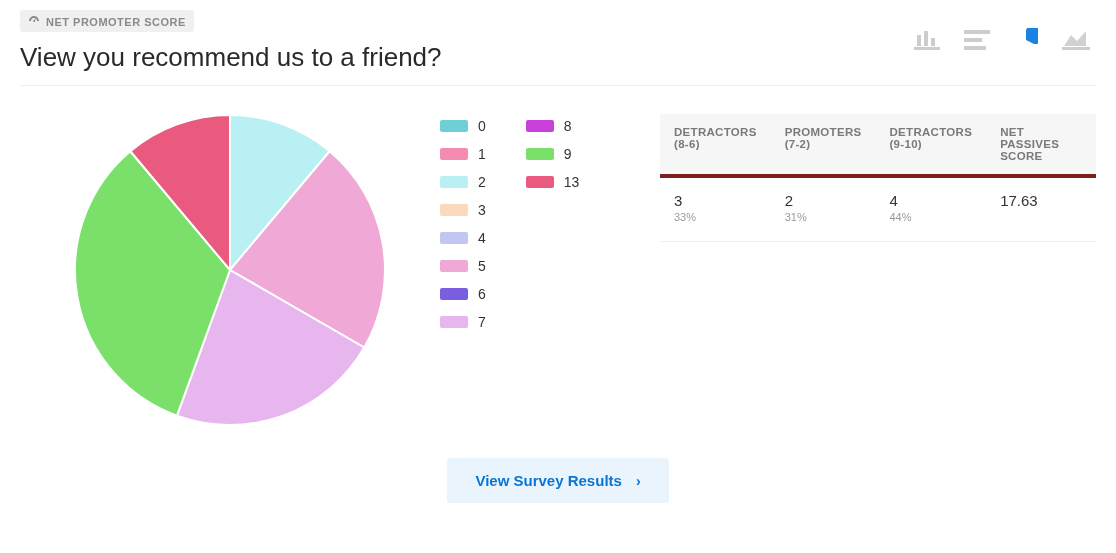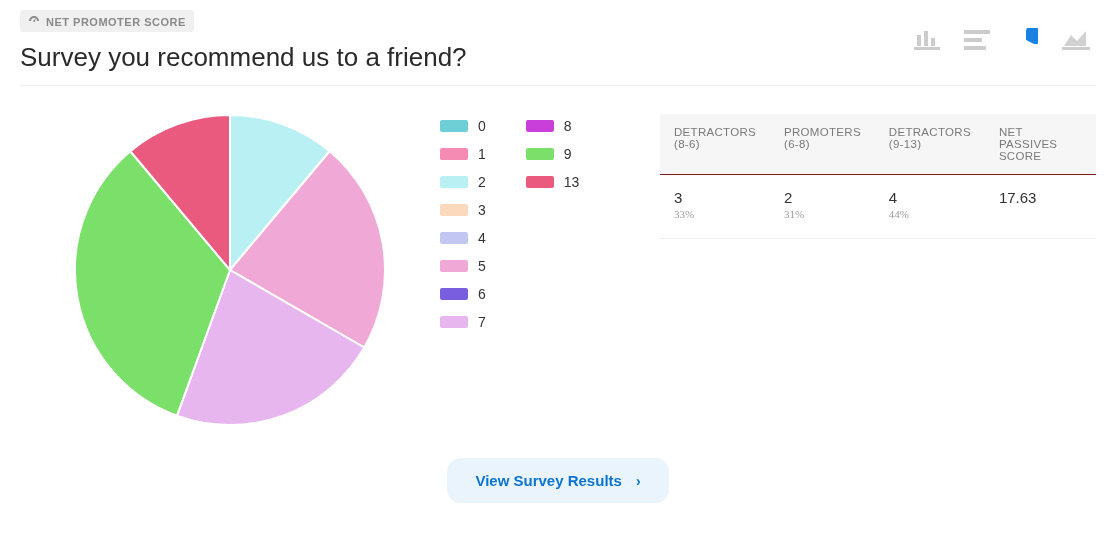--- a/index.html
+++ b/index.html
@@ -86,68 +86,68 @@
   .table-col { flex: 1; padding-top: 4px; }
   .nps-table {
     width: 100%;
     border-collapse: collapse;
     font-size: 13px;
   }
   .nps-table th {
     background: #f6f6f6;
     text-align: left;
     padding: 12px 14px;
-    font-weight: 400;
+    font-weight: 700;
     color: #7a7a7a;
     font-size: 11.5px;
     letter-spacing: 0.3px;
-    border-bottom: 1px solid #7f1d1d;
+    border-bottom: 4px solid #7f1d1d;
     vertical-align: top;
   }
   .nps-table td {
     padding: 14px 14px 18px 14px;
     border-bottom: 1px solid #eee;
     vertical-align: top;
   }
   .cell-count { font-size: 15px; color: #333; }
-  .cell-pct { font-size: 11px; color: #9b9b9b; margin-top: 2px; font-family: Liberation Serif, serif; }
+  .cell-pct { font-size: 11px; color: #9b9b9b; margin-top: 2px; }
   .footer-row {
     display: flex;
     justify-content: center;
     padding-top: 28px;
   }
   .view-results-btn {
     background: #eaf4fc;
     color: #0b74d1;
     border: none;
     font-size: 15px;
     font-weight: 700;
     padding: 14px 28px;
-    border-radius: 14px;
+    border-radius: 3px;
     cursor: pointer;
     display: inline-flex;
     align-items: center;
     gap: 14px;
   }
   .chev { font-size: 14px; font-weight: 900; }
 </style>
 </head>
 <body>
 
 <div class="header-row">
   <div class="header-left">
     <div class="badge">
       <span>
         <svg viewBox="0 0 24 24" fill="currentColor">
             <path d="M12 4a10 10 0 00-10 10h4a6 6 0 1112 0h4A10 10 0 0012 4zm0 8l5-4-3 5a2 2 0 11-2-1z"></path>
           </svg>
       </span>
       <span>NET PROMOTER SCORE</span>
     </div>
-    <h1 class="question-title">Survey you recommend us to a friend?</h1>
+    <h1 class="question-title">View you recommend us to a friend?</h1>
   </div>
   <div class="chart-type-icons">
     <span class="ct-icon">
       <svg width="26" height="22" viewBox="0 0 26 22" fill="currentColor">
         <rect x="0" y="18" width="26" height="3"></rect>
         <rect x="3" y="6" width="4" height="11"></rect>
         <rect x="10" y="2" width="4" height="15"></rect>
         <rect x="17" y="9" width="4" height="8"></rect>
       </svg>
     </span>
@@ -239,25 +239,25 @@
   <div class="table-col">
     <table class="nps-table">
       <thead>
         <tr>
           <th>
             <div>DETRACTORS</div>
             <div>(8-6)</div>
           </th>
           <th>
             <div>PROMOTERS</div>
-            <div>(6-8)</div>
+            <div>(7-2)</div>
           </th>
           <th>
             <div>DETRACTORS</div>
-            <div>(9-13)</div>
+            <div>(9-10)</div>
           </th>
           <th>
             <div>NET PASSIVES</div>
             <div>SCORE</div>
           </th>
         </tr>
       </thead>
       <tbody>
         <tr>
           <td>

